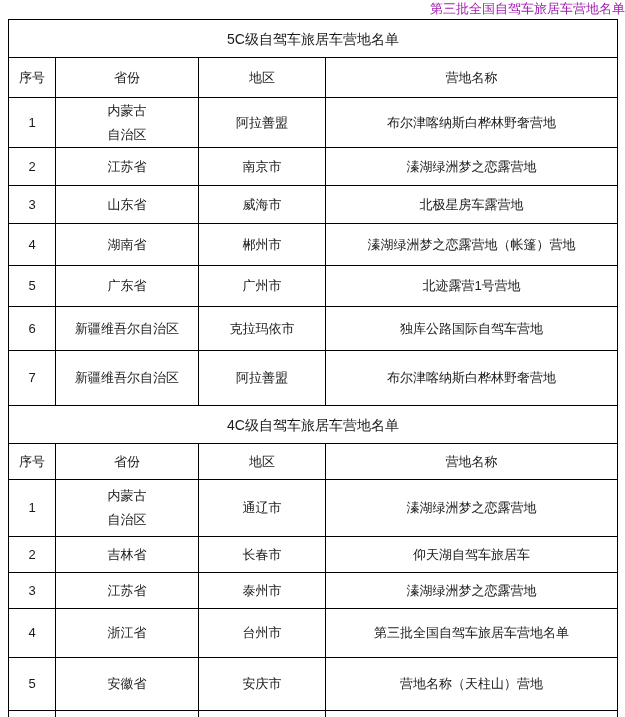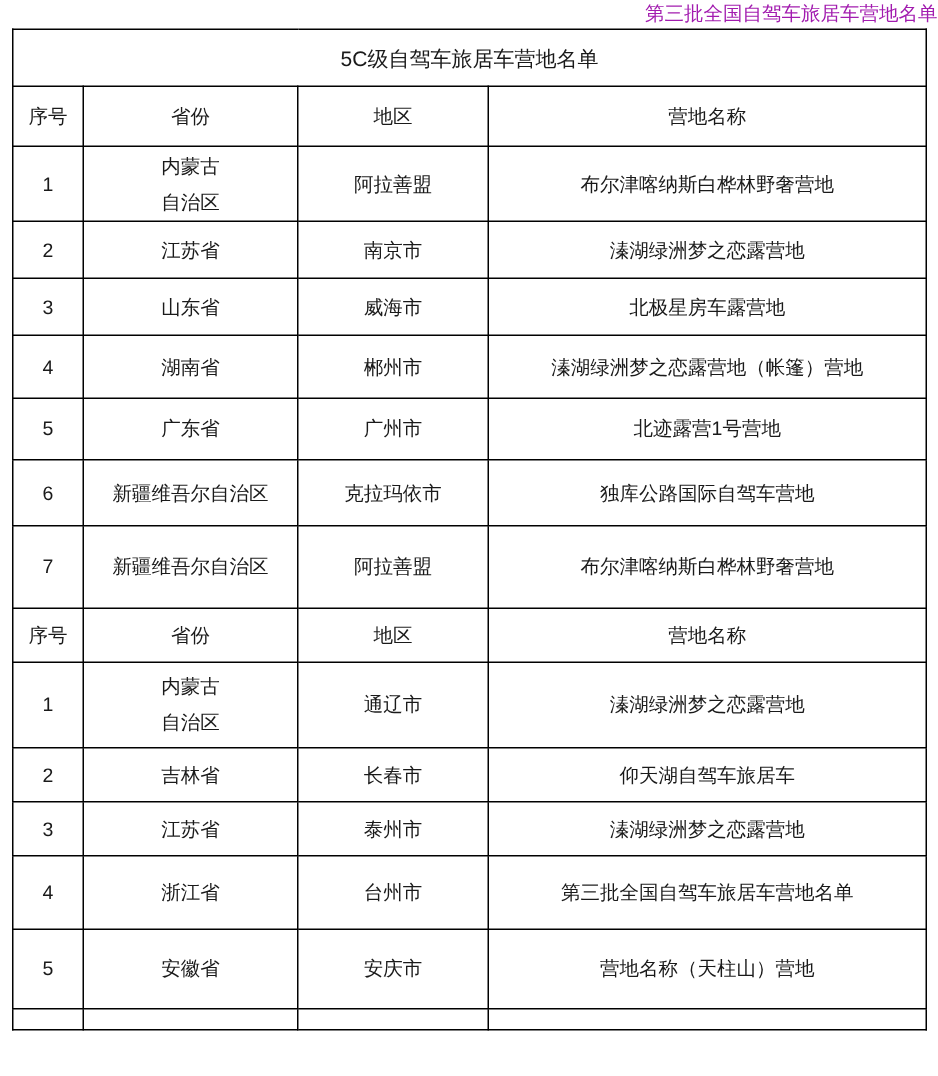--- a/index.html
+++ b/index.html
@@ -101,20 +101,23 @@
         <td>克拉玛依市</td>
         <td>独库公路国际自驾车营地</td>
       </tr>
       <tr style="height:55px">
         <td>7</td>
         <td>新疆维吾尔自治区</td>
         <td>阿拉善盟</td>
         <td>布尔津喀纳斯白桦林野奢营地</td>
       </tr>
 
+      <tr class="section-row" style="height:38px">
+        <td colspan="4">4C级自驾车旅居车营地名单</td>
+      </tr>
       <tr style="height:36px">
         <td>序号</td>
         <td>省份</td>
         <td>地区</td>
         <td>营地名称</td>
       </tr>
       <tr style="height:57px">
         <td>1</td>
         <td>内蒙古
 自治区</td>

